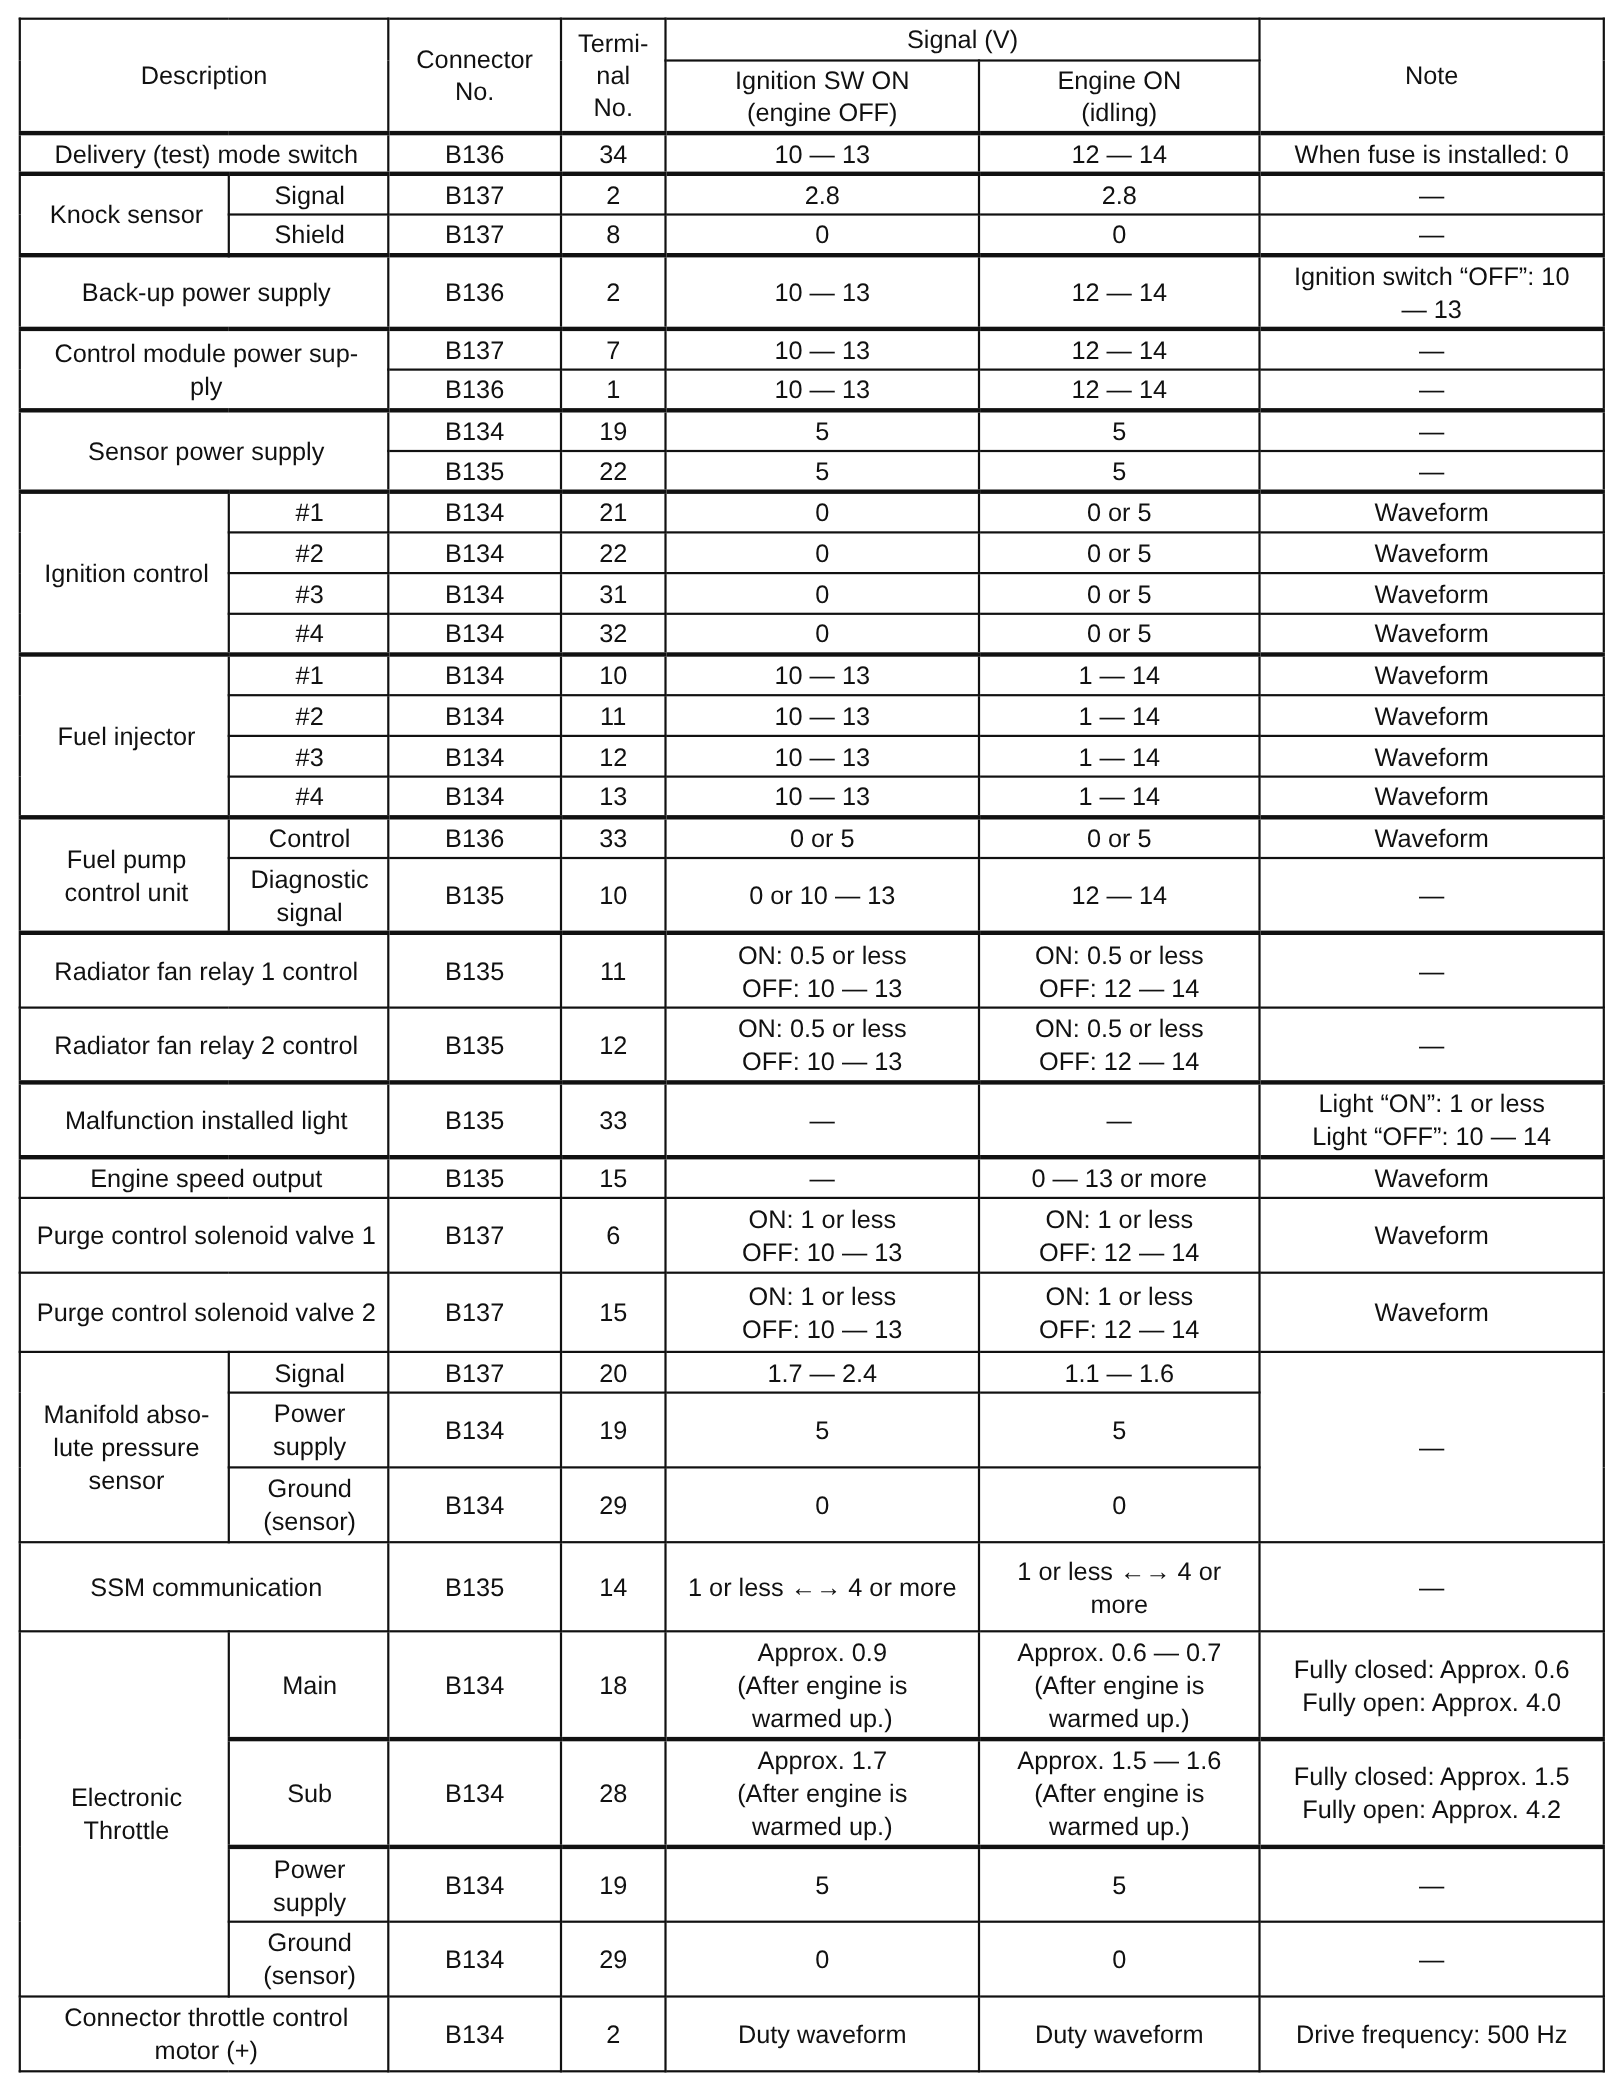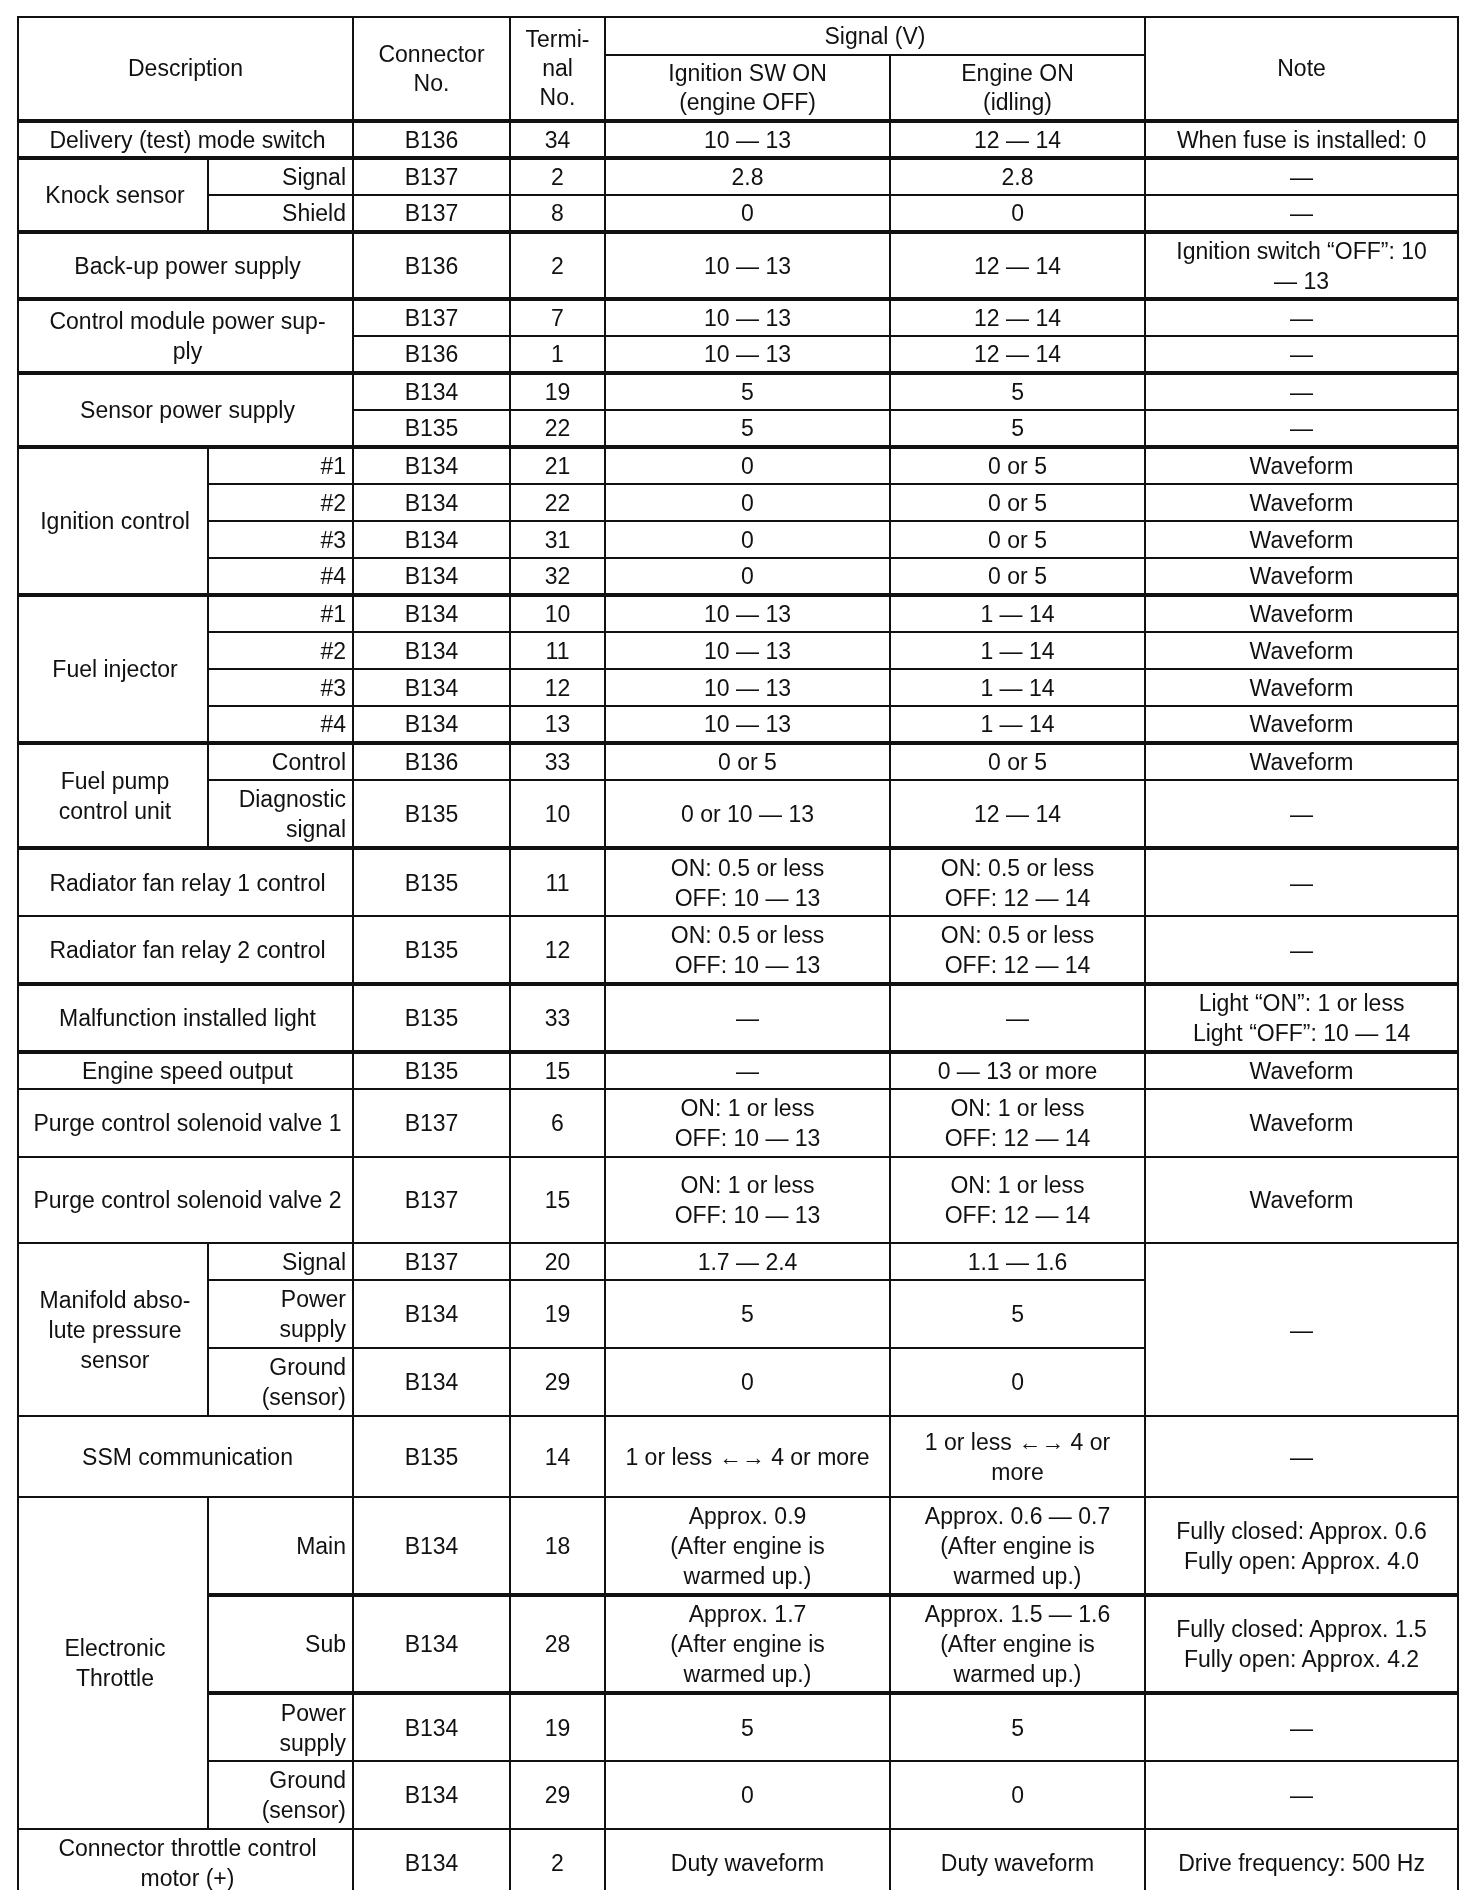--- a/index.html
+++ b/index.html
@@ -9,21 +9,21 @@
     position: absolute; left: 17px; top: 16px; width: 1440px;
     border-collapse: collapse; table-layout: fixed;
     font-size: 23px; line-height: 30px;
   }
   table.spec td, table.spec th {
     border: 2px solid #111; padding: 0 6px; vertical-align: middle;
     font-weight: normal; text-align: center; overflow: hidden;
   }
   table.spec th { line-height: 29px; }
   table.spec td.left { text-align: center; padding-left: 10px; }
-  table.spec td.sub { text-align: right; padding-left: 8px; }
+  table.spec td.sub { text-align: center; padding-left: 8px; }
   tr.grp td { border-top-width: 4px; }
   .ml { white-space: pre-line; }
 </style>
 </head>
 <body>
 
 <table class="spec">
   <colgroup>
     <col style="width:190px">
       <col style="width:145px">
@@ -255,21 +255,21 @@
     <td colspan="2" class="left">Purge control solenoid valve 1</td>
     <td>B137</td>
     <td>6</td>
     <td class="ml">ON: 1 or less
 OFF: 10 — 13</td>
     <td class="ml">ON: 1 or less
 OFF: 12 — 14</td>
     <td>Waveform</td>
   </tr>
 
-  <tr style="height:86px">
+  <tr style="height:72px">
     <td colspan="2" class="left">Purge control solenoid valve 2</td>
     <td>B137</td>
     <td>15</td>
     <td class="ml">ON: 1 or less
 OFF: 10 — 13</td>
     <td class="ml">ON: 1 or less
 OFF: 12 — 14</td>
     <td>Waveform</td>
   </tr>
 

